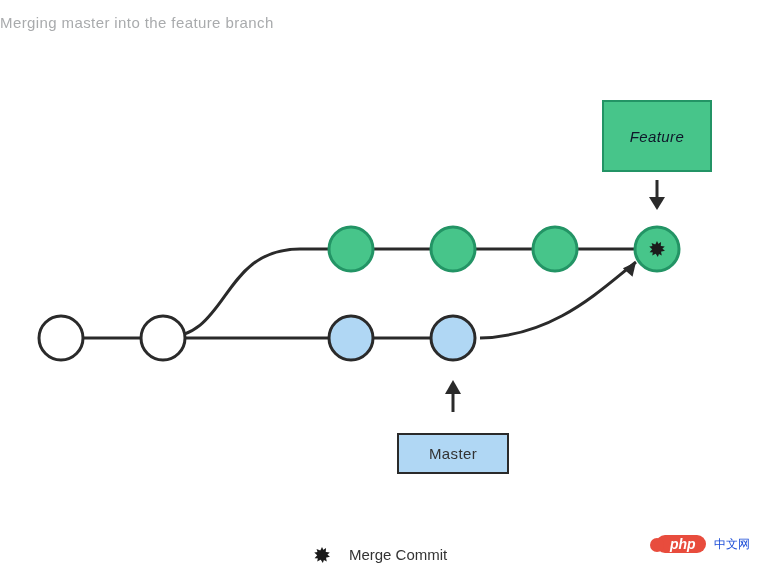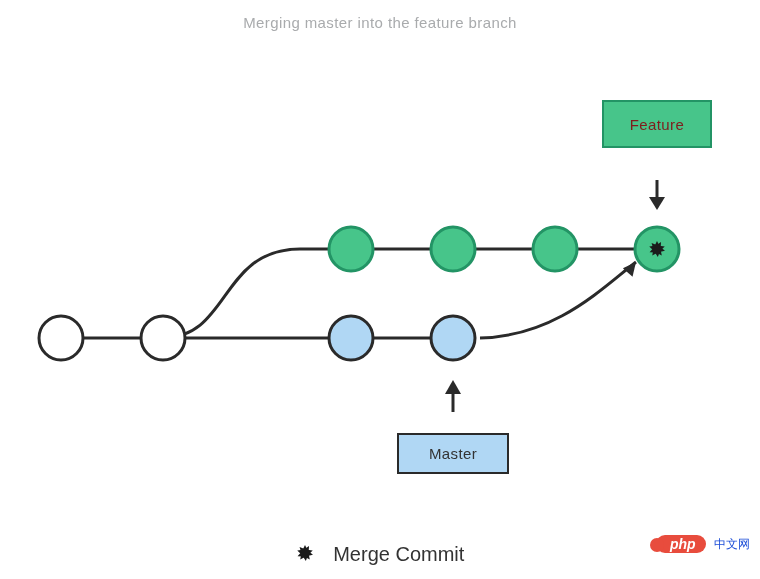--- a/index.html
+++ b/index.html
@@ -9,21 +9,21 @@
       font-family: -apple-system, BlinkMacSystemFont, "Segoe UI", Helvetica, Arial, sans-serif;
       background: #ffffff;
       position: relative;
       overflow: hidden;
     }
     .title {
       position: absolute;
       top: 14px;
       left: 0;
       right: 0;
-      text-align: center;
+      text-align: left;
       color: #a9abad;
       font-size: 15px;
       letter-spacing: 0.4px;
     }
     .diagram-svg {
       position: absolute;
       top: 0;
       left: 0;
     }
     .label-box {
@@ -31,44 +31,45 @@
       display: flex;
       align-items: center;
       justify-content: center;
       font-size: 15px;
       letter-spacing: 0.4px;
       color: #333;
       border: 2px solid;
     }
     .feature-box {
       width: 110px;
-      height: 48px;
+      height: 72px;
       left: 602px;
       top: 100px;
       background: #47c58a;
       border-color: #239465;
-      color: #7f1d1d;
+      color: #0f172a;
+      font-style: italic;
     }
     .master-box {
       width: 112px;
       height: 41px;
       left: 397px;
       top: 433px;
       background: #b0d7f4;
       border-color: #2a2a2a;
       color: #333;
     }
     .legend {
       position: absolute;
       left: 0;
       right: 0;
       bottom: 12px;
       text-align: center;
       color: #333;
-      font-size: 20px;
+      font-size: 15px;
     }
     .legend-icon {
       display: inline-block;
       vertical-align: middle;
       margin-right: 14px;
     }
     .watermark {
       position: absolute;
       right: 10px;
       bottom: 26px;

